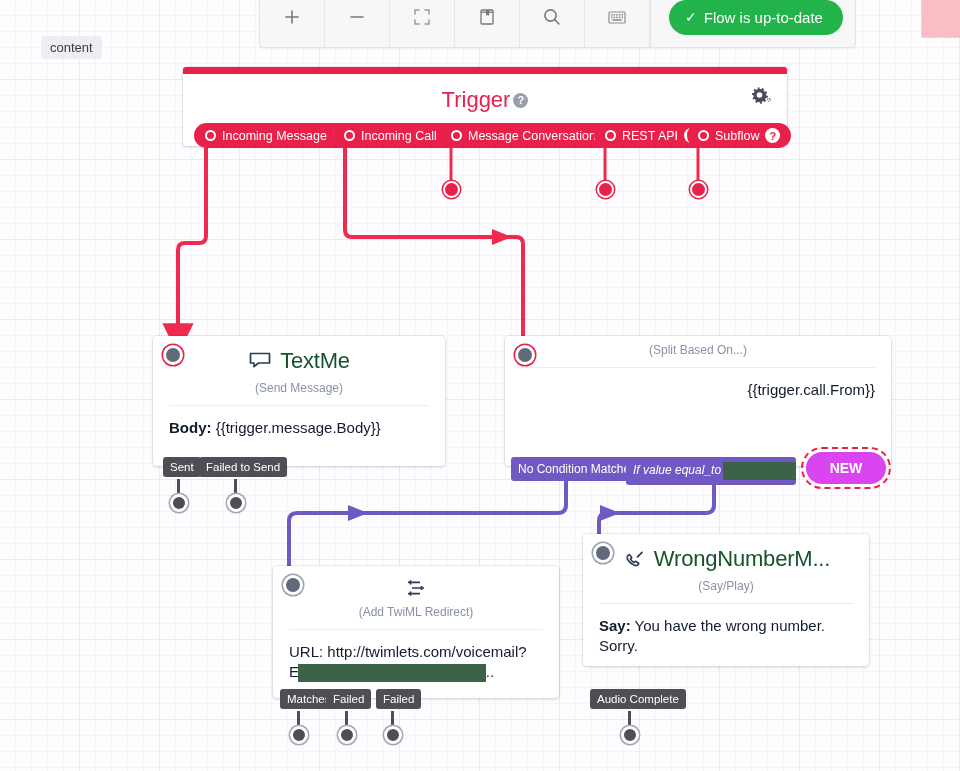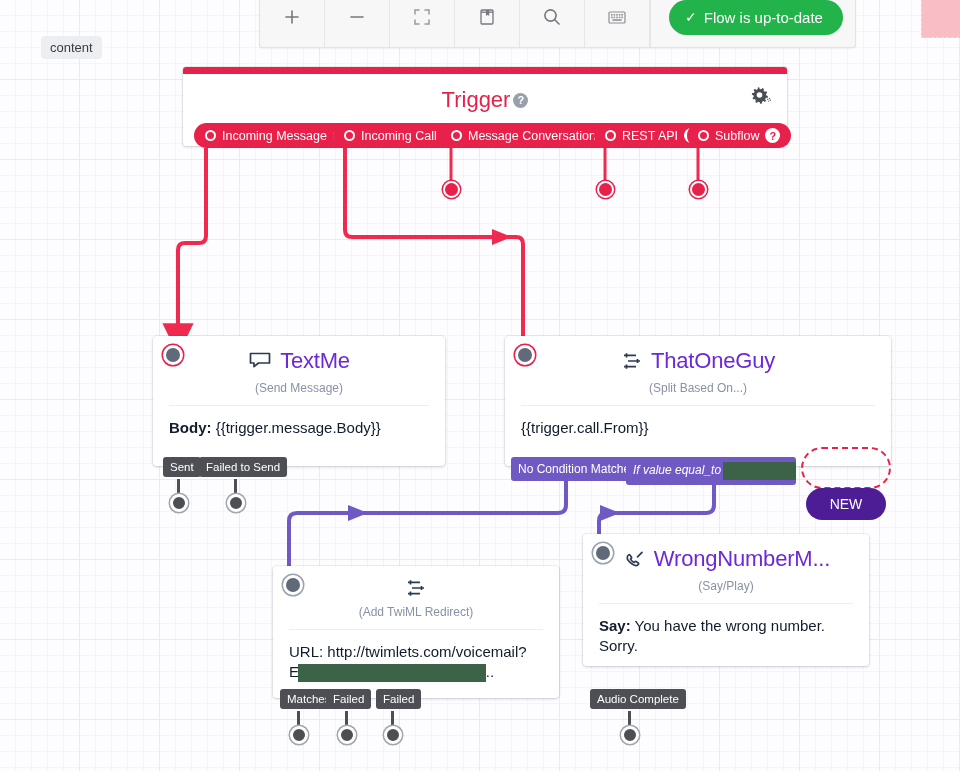--- a/index.html
+++ b/index.html
@@ -58,21 +58,21 @@
     padding:4px 9px;font-size:13px;z-index:25;
   }
   
   .node{
     position:absolute;background:#fff;border-radius:4px;
     box-shadow:0 1px 3px rgba(20,25,60,.18), 0 0 0 1px rgba(20,25,60,.05);
     z-index:10;
   }
   .node-title{
     display:flex;align-items:center;justify-content:center;gap:8px;
-    font-size:22px;color:#6d28d9;font-weight:400;
+    font-size:22px;color:#14532d;font-weight:400;
     padding-top:12px;letter-spacing:-.2px;
   }
   .node-sub{
     text-align:center;font-size:12px;color:#8891a5;margin-top:7px;
   }
   .node-divider{height:1px;background:#ecedf1;margin:10px 16px 0 16px;}
   .node-body{
     padding:12px 16px 0 16px;font-size:15px;color:#121c2d;
     line-height:1.35;word-break:break-word;
   }
@@ -125,23 +125,23 @@
   .trig-dot{
     position:absolute;width:17px;height:17px;border-radius:50%;background:#e8214a;
     border:2.5px solid #fff;box-sizing:border-box;box-shadow:0 0 0 1.5px #e8214a;
     z-index:13;cursor:pointer;
   }
   
   svg#wires{position:absolute;left:0;top:0;width:960px;height:771px;z-index:9;pointer-events:none;}
   
   #new-pill{
     position:absolute;left:806px;top:452px;width:80px;height:32px;
-    background:#4c1d95;color:#fff;border-radius:20px;
+    background:#d946ef;color:#fff;border-radius:20px;
     display:flex;align-items:center;justify-content:center;
-    font-size:14px;font-weight:400;cursor:pointer;z-index:16;margin-top:36px;
+    font-size:14px;font-weight:700;cursor:pointer;z-index:16;
   }
   #new-pill-outline{
     position:absolute;left:801px;top:447px;width:90px;height:42px;
     border:2px dashed #e8214a;border-radius:24px;box-sizing:border-box;z-index:15;
   }
   .redact{display:inline-block;background:#3c6248;vertical-align:middle;}
 </style>
 </head>
 <body>
 
@@ -297,30 +297,23 @@
 </div>
 <div class="out-chip" style="left:163px;top:457px;">Sent</div>
 <div class="out-stem" style="left:177px;top:479px;height:20px;"></div>
 <div class="out-dot" style="left:170px;top:494px;"></div>
 <div class="out-chip" style="left:199px;top:457px;">Failed to Send</div>
 <div class="out-stem" style="left:234px;top:479px;height:20px;"></div>
 <div class="out-dot" style="left:227px;top:494px;"></div>
 
 <div class="node" id="node-thatoneguy" style="left:505px;top:336px;width:386px;height:130px;">
   <div class="in-pin red-ring"></div>
-  <div class="node-title">
-    <svg width="22" height="20" viewBox="0 0 22 20" fill="none" stroke="#2b3a55" stroke-width="1.7">
-      <path d="M3 4.3h12M7 10h12M3 15.7h12"></path>
-      <path d="M5.5 2.2v4.2M16.5 7.9v4.2M5.5 13.6v4.2"></path>
-    </svg>
-    <span>ThatOneGuy</span>
-  </div>
   <div class="node-sub">(Split Based On...)</div>
   <div class="node-divider"></div>
-  <div class="node-body" style="text-align:left;">
+  <div class="node-body" style="text-align:right;">
     <span>{{trigger.call.From}}</span>
   </div>
 </div>
 <div class="out-chip purple" style="left:511px;top:457px;">No Condition Matches</div>
 <div class="out-chip purple" style="left:626px;top:457px;width:156px;overflow:hidden;font-style:italic;">
   <span>If value equal_to</span><span class="redact" style="width:86px;height:18px;margin-left:2px;"></span>
 </div>
 
 <div id="new-pill-outline"></div>
 <div id="new-pill">NEW</div>

